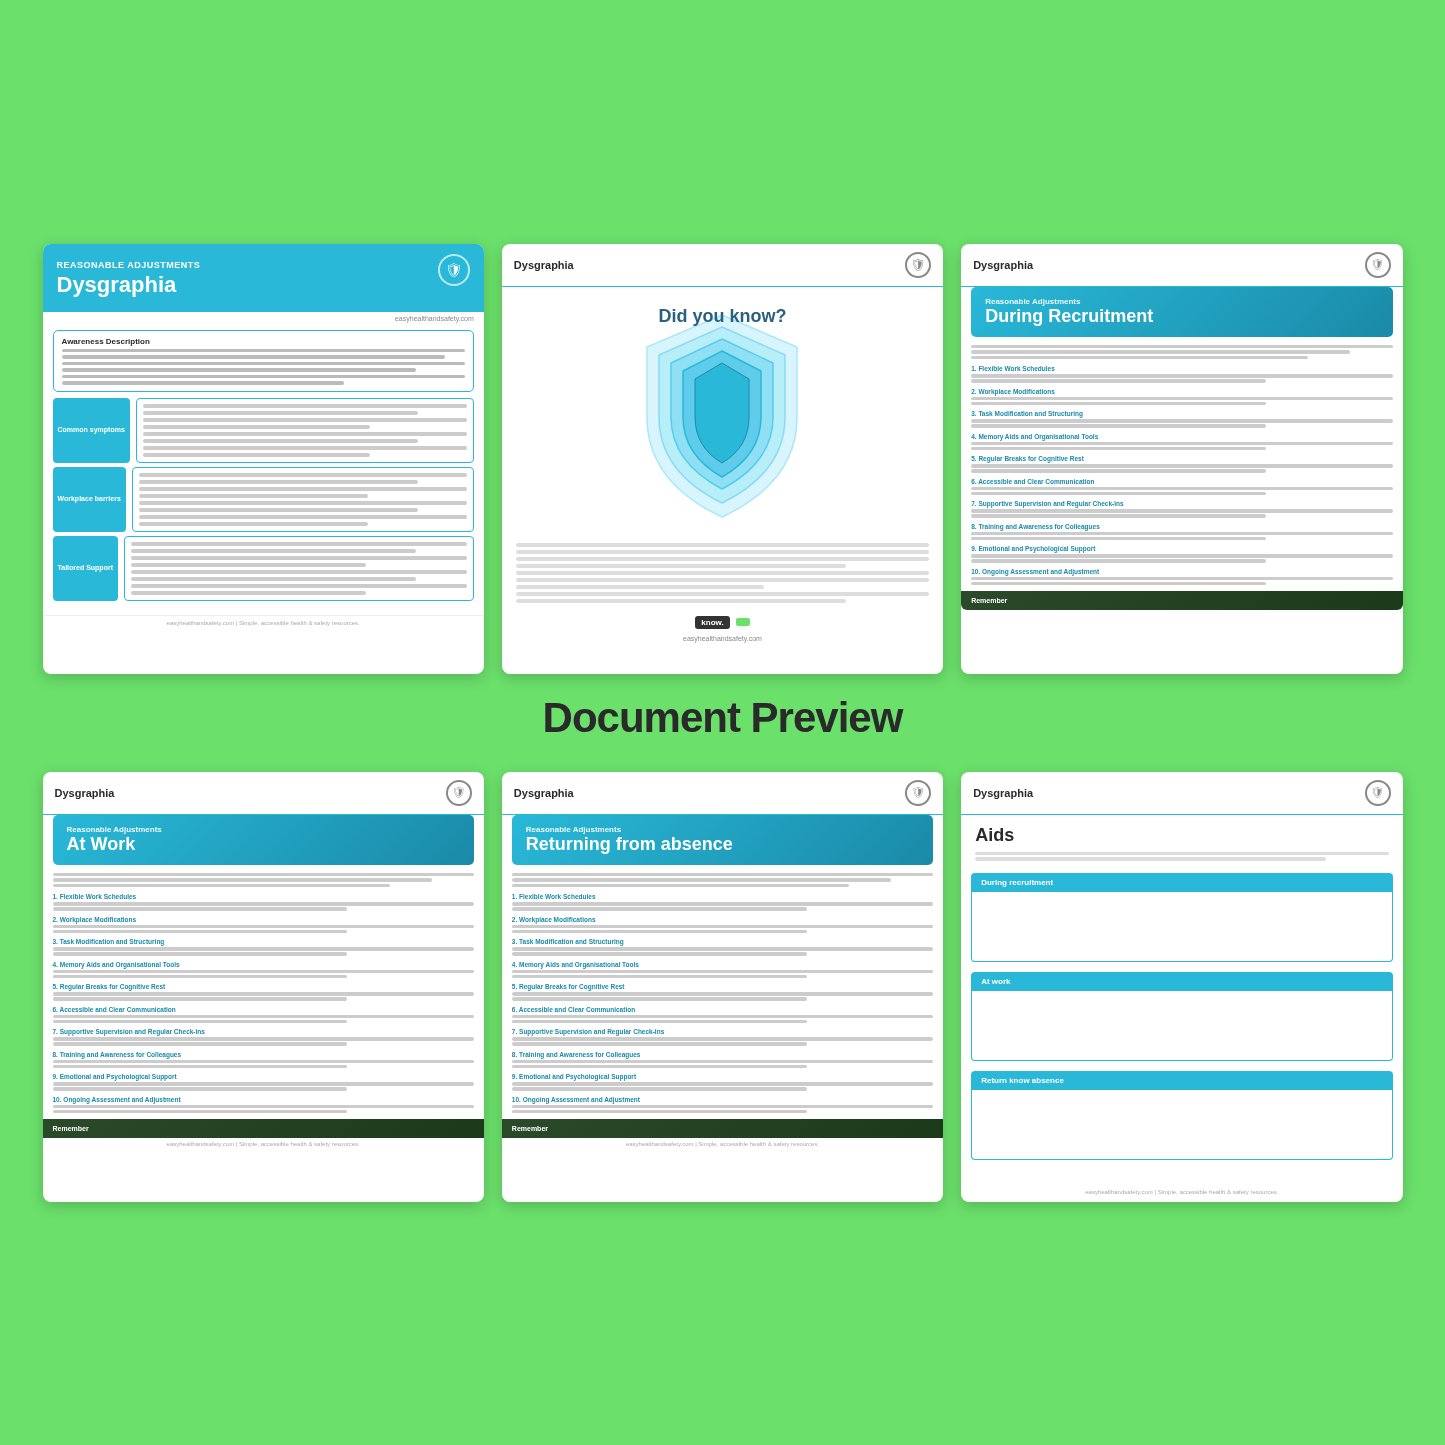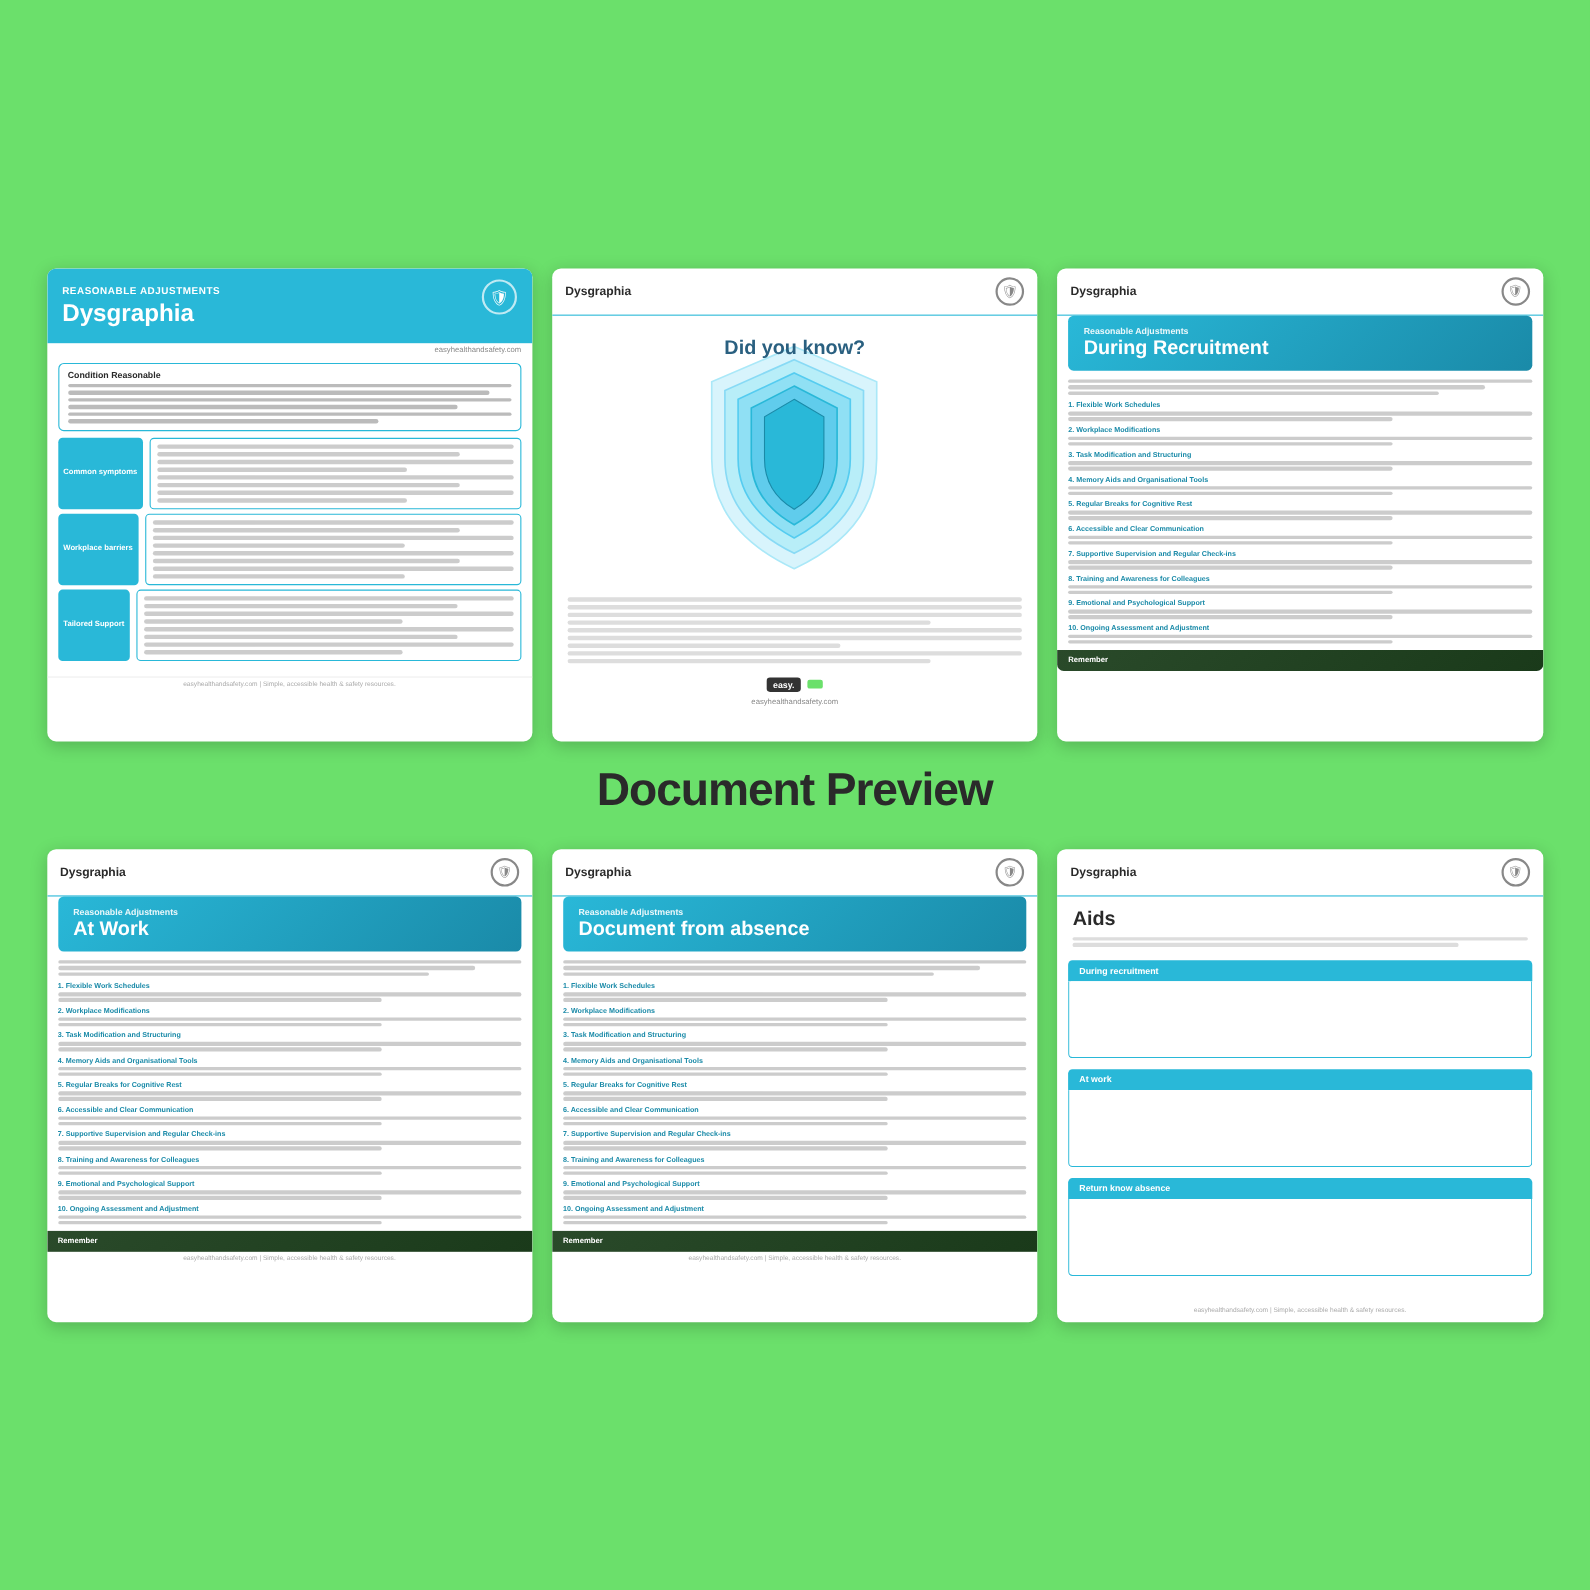--- a/index.html
+++ b/index.html
@@ -470,21 +470,21 @@
 
     <div class="doc-card page1">
       <div class="card-header">
         <span class="small-label">Reasonable Adjustments</span>
         <div class="big-title">Dysgraphia</div>
         <div class="shield-icon">🛡</div>
       </div>
       <div class="website-text">easyhealthandsafety.com</div>
       <div class="content-area">
         <div class="condition-box">
-          <div class="box-title">Condition Reasonable</div>
+          <div class="box-title">Awareness Description</div>
           <div class="box-text">
             <div style="height:3.5px;background:#bbb;border-radius:2px;margin-bottom:3px;width:100%"></div>
             <div style="height:3.5px;background:#bbb;border-radius:2px;margin-bottom:3px;width:95%"></div>
             <div style="height:3.5px;background:#bbb;border-radius:2px;margin-bottom:3px;width:100%"></div>
             <div style="height:3.5px;background:#bbb;border-radius:2px;margin-bottom:3px;width:88%"></div>
             <div style="height:3.5px;background:#bbb;border-radius:2px;margin-bottom:3px;width:100%"></div>
             <div style="height:3.5px;background:#bbb;border-radius:2px;width:70%"></div>
           </div>
         </div>
         <div class="sections-row">
@@ -558,21 +558,21 @@
         <div class="text-line full"></div>
         <div class="text-line full"></div>
         <div class="text-line med"></div>
         <div class="text-line full"></div>
         <div class="text-line full"></div>
         <div class="text-line short"></div>
         <div class="text-line full"></div>
         <div class="text-line med"></div>
       </div>
       <div class="logo-area">
-        <span class="easy-badge">easy.</span>
+        <span class="easy-badge">know.</span>
         <div class="easy-dot-green"></div>
       </div>
       <div class="website-footer">easyhealthandsafety.com</div>
     </div>
 
     <div class="doc-card page3">
       <div class="top-bar">
         <span class="title">Dysgraphia</span>
         <div class="shield-circle-sm">🛡</div>
       </div>
@@ -716,21 +716,21 @@
       <div class="footer-web">easyhealthandsafety.com | Simple, accessible health &amp; safety resources.</div>
     </div>
 
     <div class="doc-card page5">
       <div class="top-bar">
         <span class="title">Dysgraphia</span>
         <div class="shield-circle-sm">🛡</div>
       </div>
       <div class="header-blue">
         <div class="small-label">Reasonable Adjustments</div>
-        <div class="big-title">Document from absence</div>
+        <div class="big-title">Returning from absence</div>
       </div>
       <div class="intro-text">
         <div style="height:3.5px;background:#ccc;border-radius:2px;margin-bottom:2px;width:100%"></div>
         <div style="height:3.5px;background:#ccc;border-radius:2px;margin-bottom:2px;width:90%"></div>
         <div style="height:3.5px;background:#ccc;border-radius:2px;width:80%"></div>
       </div>
       <div class="list-items">
         <div class="list-item">
             <div class="item-title">1. Flexible Work Schedules</div>
             <div class="item-text full"></div>

